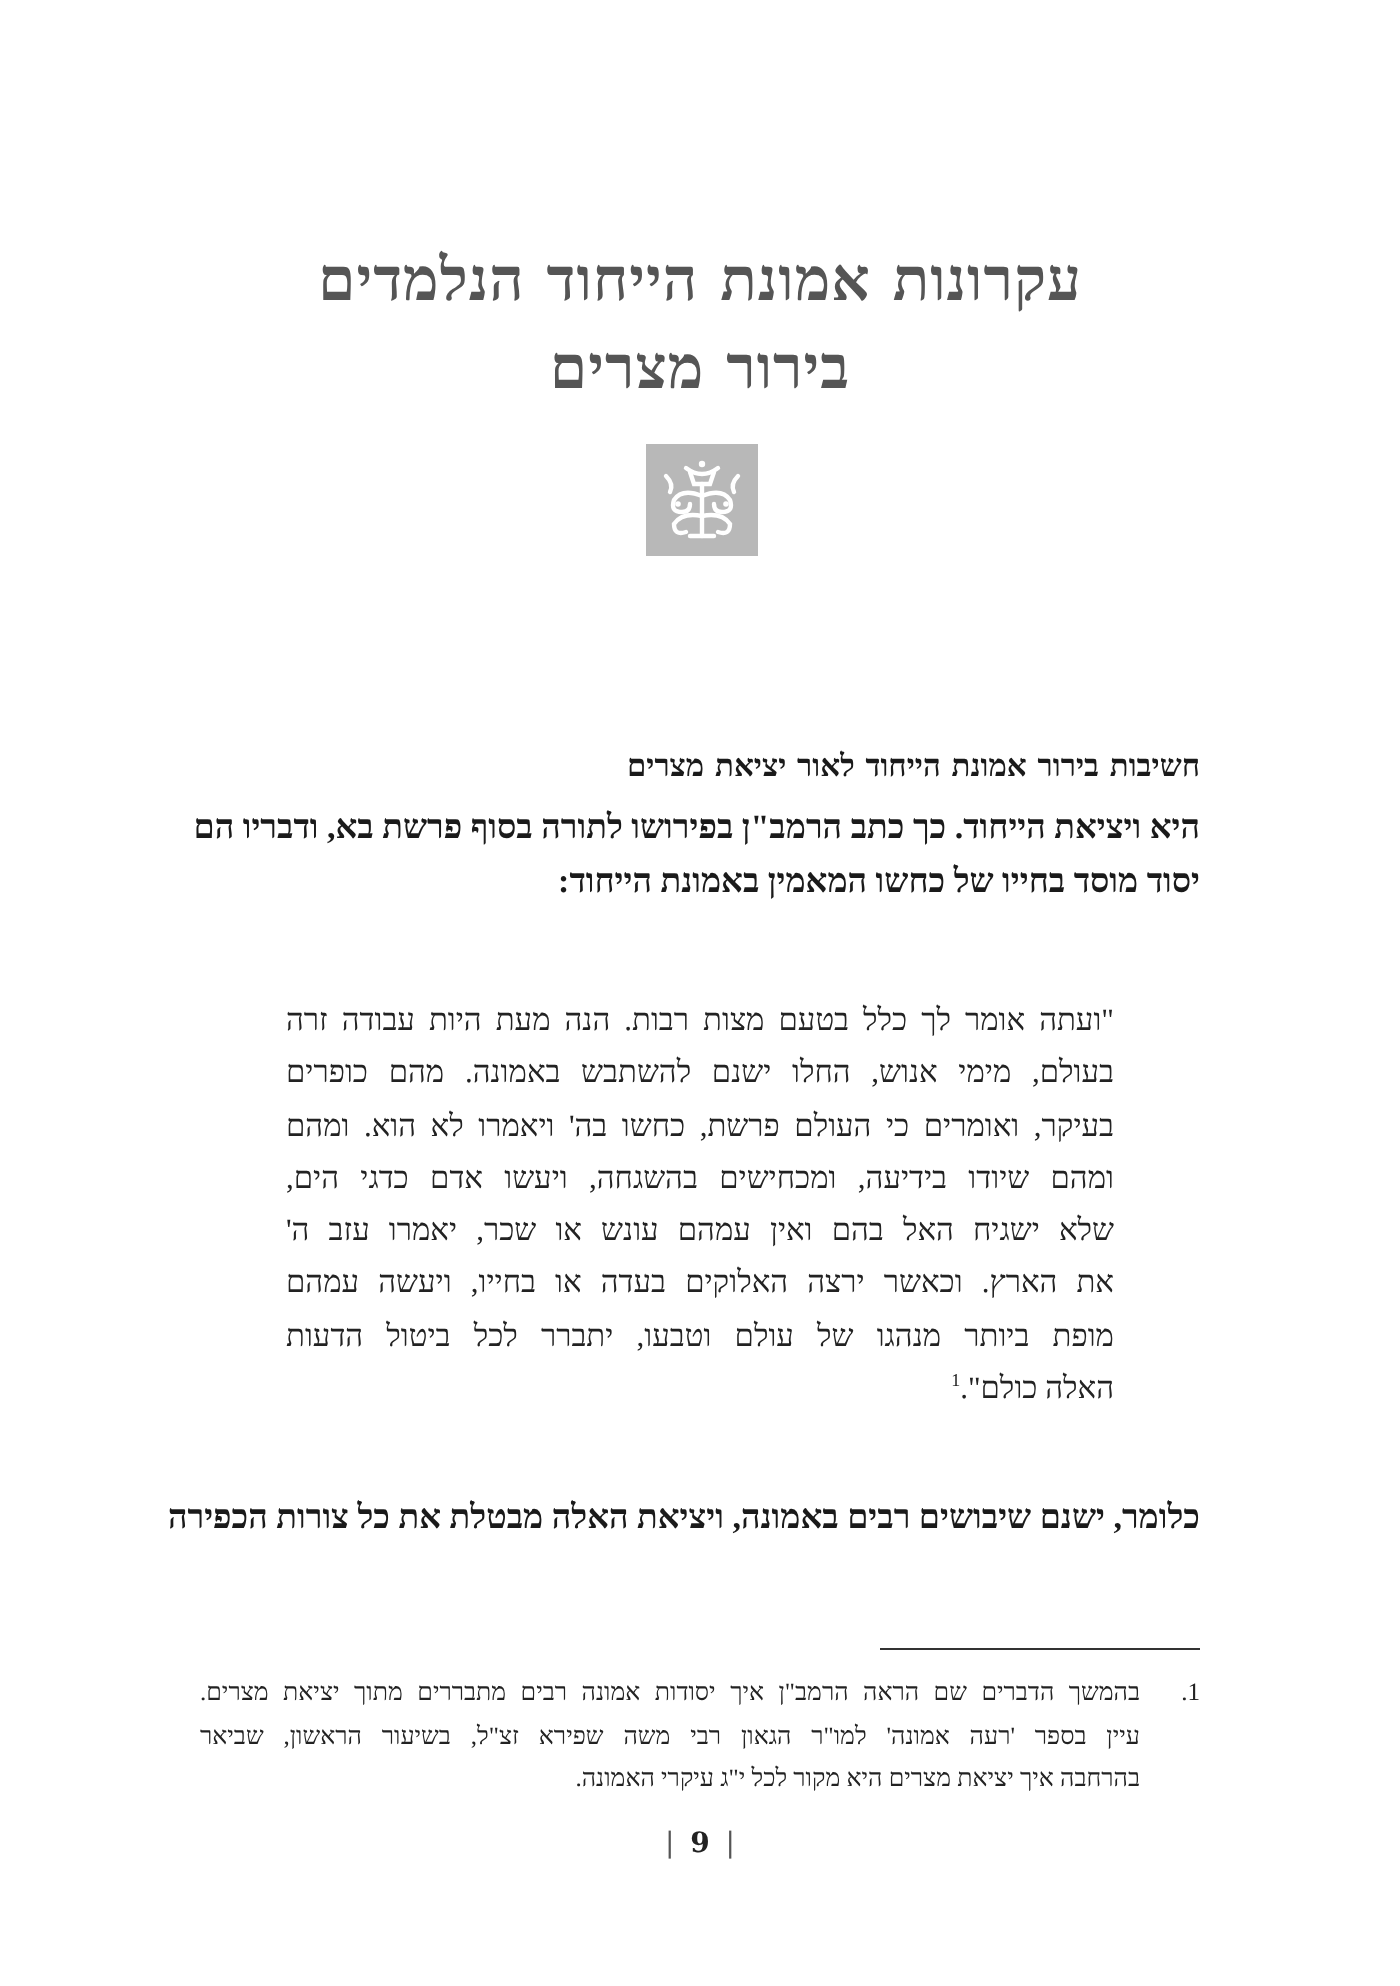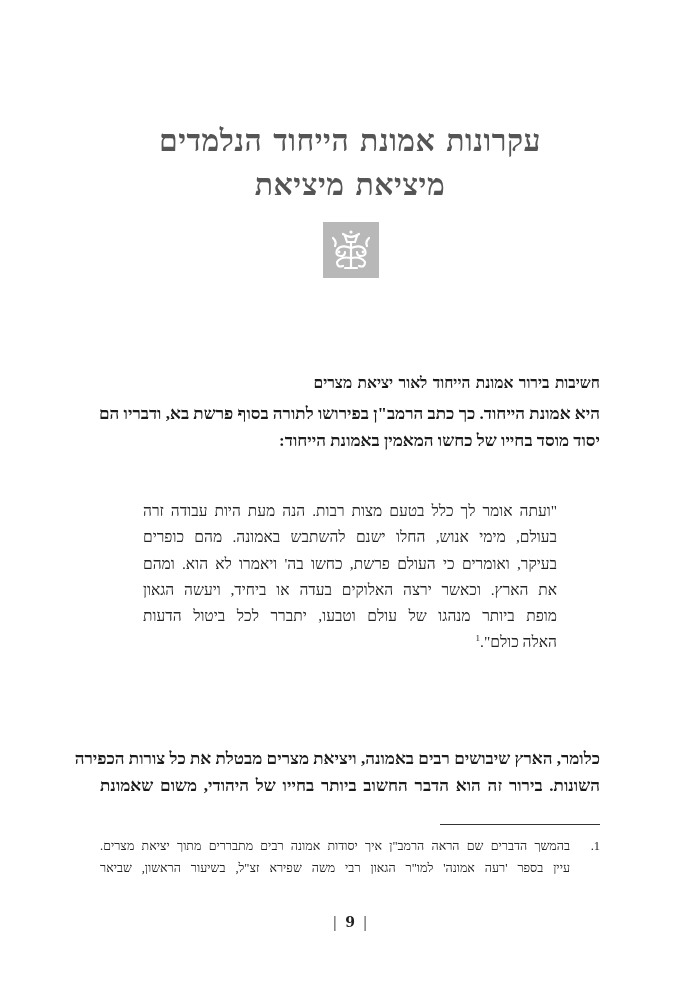--- a/index.html
+++ b/index.html
@@ -149,21 +149,21 @@
       padding: 0 3px;
     }
   </style>
 </head>
 <body>
 
 <div class="page">
 
   <div class="chapter-title">
     <div>עקרונות אמונת הייחוד הנלמדים</div>
-    <div>מיציאת מיציאת</div>
+    <div>בירור מצרים</div>
   </div>
 
   <div class="ornament">
     <svg width="48" height="48" viewBox="0 0 48 48">
       <g fill="none" stroke="#ffffff" stroke-width="2.2" stroke-linecap="round">
         <path d="M16 8 Q24 14 32 8"></path>
         <path d="M18 10 L20 16 L28 16 L30 10"></path>
         <path d="M24 16 L24 42"></path>
         <path d="M24 22 Q14 18 10 24 Q8 30 14 30 Q18 30 18 26"></path>
         <path d="M24 22 Q34 18 38 24 Q40 30 34 30 Q30 30 30 26"></path>
@@ -177,45 +177,47 @@
         <circle cx="24" cy="6" r="1.6"></circle>
         <circle cx="12" cy="26" r="1.4"></circle>
         <circle cx="36" cy="26" r="1.4"></circle>
       </g>
     </svg>
   </div>
 
   <div class="section-heading">חשיבות בירור אמונת הייחוד לאור יציאת מצרים</div>
 
   <div class="para bold-ish" style="top: 400px; font-weight: 600;">
-    <span class="line">היא אמונת הייחוד. כך כתב הרמב"ן בפירושו לתורה בסוף פרשת בא, ודבריו הם</span>
+    <span class="line">היא ויציאת הייחוד. כך כתב הרמב"ן בפירושו לתורה בסוף פרשת בא, ודבריו הם</span>
     <span class="line last">יסוד מוסד בחייו של כחשו המאמין באמונת הייחוד:</span>
   </div>
 
   <div class="quote">
     <span class="line">"ועתה אומר לך כלל בטעם מצות רבות. הנה מעת היות עבודה זרה</span>
     <span class="line">בעולם, מימי אנוש, החלו ישנם להשתבש באמונה. מהם כופרים</span>
     <span class="line">בעיקר, ואומרים כי העולם פרשת, כחשו בה' ויאמרו לא הוא. ומהם</span>
-    <span class="line">את הארץ. וכאשר ירצה האלוקים בעדה או ביחיד, ויעשה הגאון</span>
+    <span class="line">ומהם שיודו בידיעה, ומכחישים בהשגחה, ויעשו אדם כדגי הים,</span>
+    <span class="line">שלא ישגיח האל בהם ואין עמהם עונש או שכר, יאמרו עזב ה'</span>
+    <span class="line">את הארץ. וכאשר ירצה האלוקים בעדה או בחייו, ויעשה עמהם</span>
     <span class="line">מופת ביותר מנהגו של עולם וטבעו, יתברר לכל ביטול הדעות</span>
     <span class="line last"><span>האלה כולם".</span><sup class="fnref">1</sup></span>
   </div>
 
   <div class="para" style="top: 745px; font-weight: 600;">
-    <span class="line">כלומר, הארץ שיבושים רבים באמונה, ויציאת מצרים מבטלת את כל צורות הכפירה</span>
-    <span class="line">השונות. בירור זה הוא הדבר החשוב ביותר בחייו של היהודי, משום שאמונת</span>
+    <span class="line">כלומר, ישנם שיבושים רבים באמונה, ויציאת האלה מבטלת את כל צורות הכפירה</span>
   </div>
 
   <div class="footnote-rule"></div>
 
   <div class="footnotes">
     <div class="footnote">
       <span class="fn-num">1.</span>
       <span class="line">בהמשך הדברים שם הראה הרמב"ן איך יסודות אמונה רבים מתבררים מתוך יציאת מצרים.</span>
       <span class="line">עיין בספר 'רעה אמונה' למו"ר הגאון רבי משה שפירא זצ"ל, בשיעור הראשון, שביאר</span>
+      <span class="line last">בהרחבה איך יציאת מצרים היא מקור לכל י"ג עיקרי האמונה.</span>
     </div>
   </div>
 
   <div class="page-number">
     <span class="bar">|</span>
     <span>9</span>
     <span class="bar">|</span>
   </div>
 
 </div>

